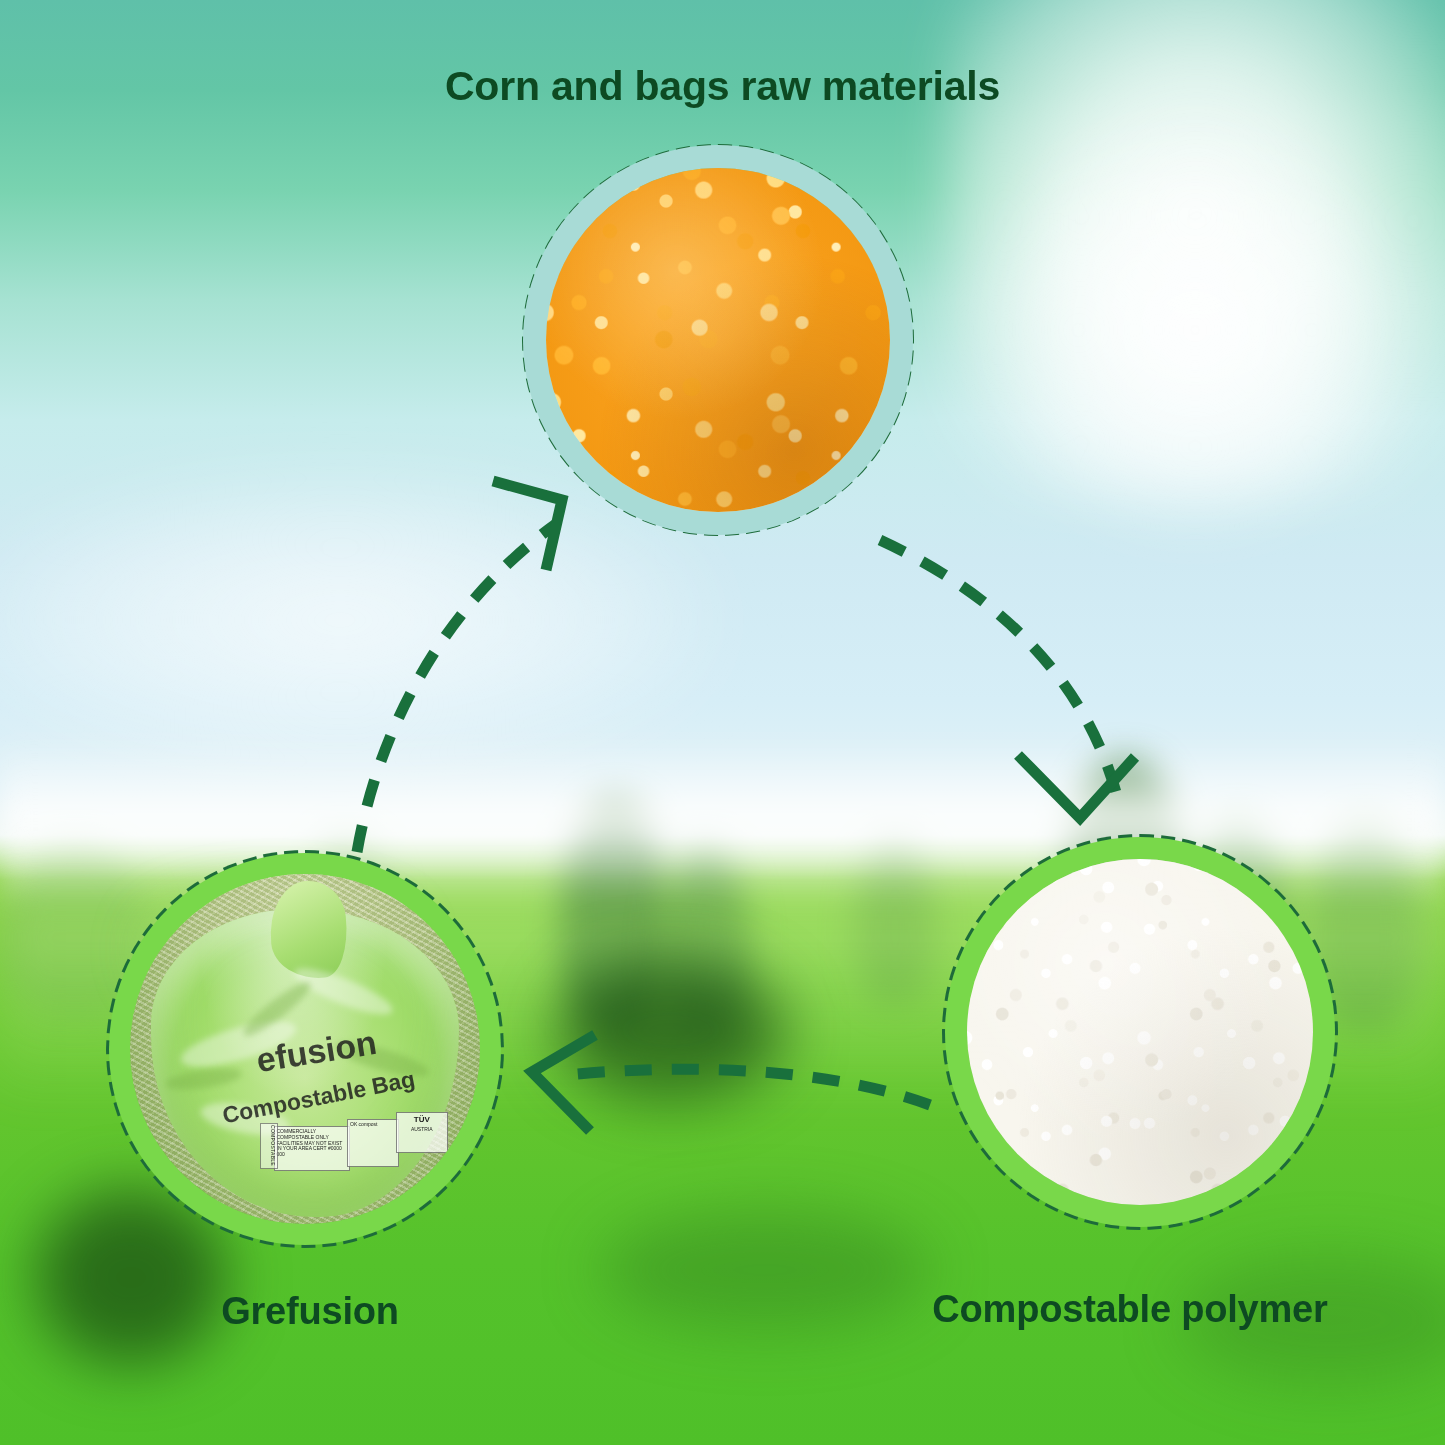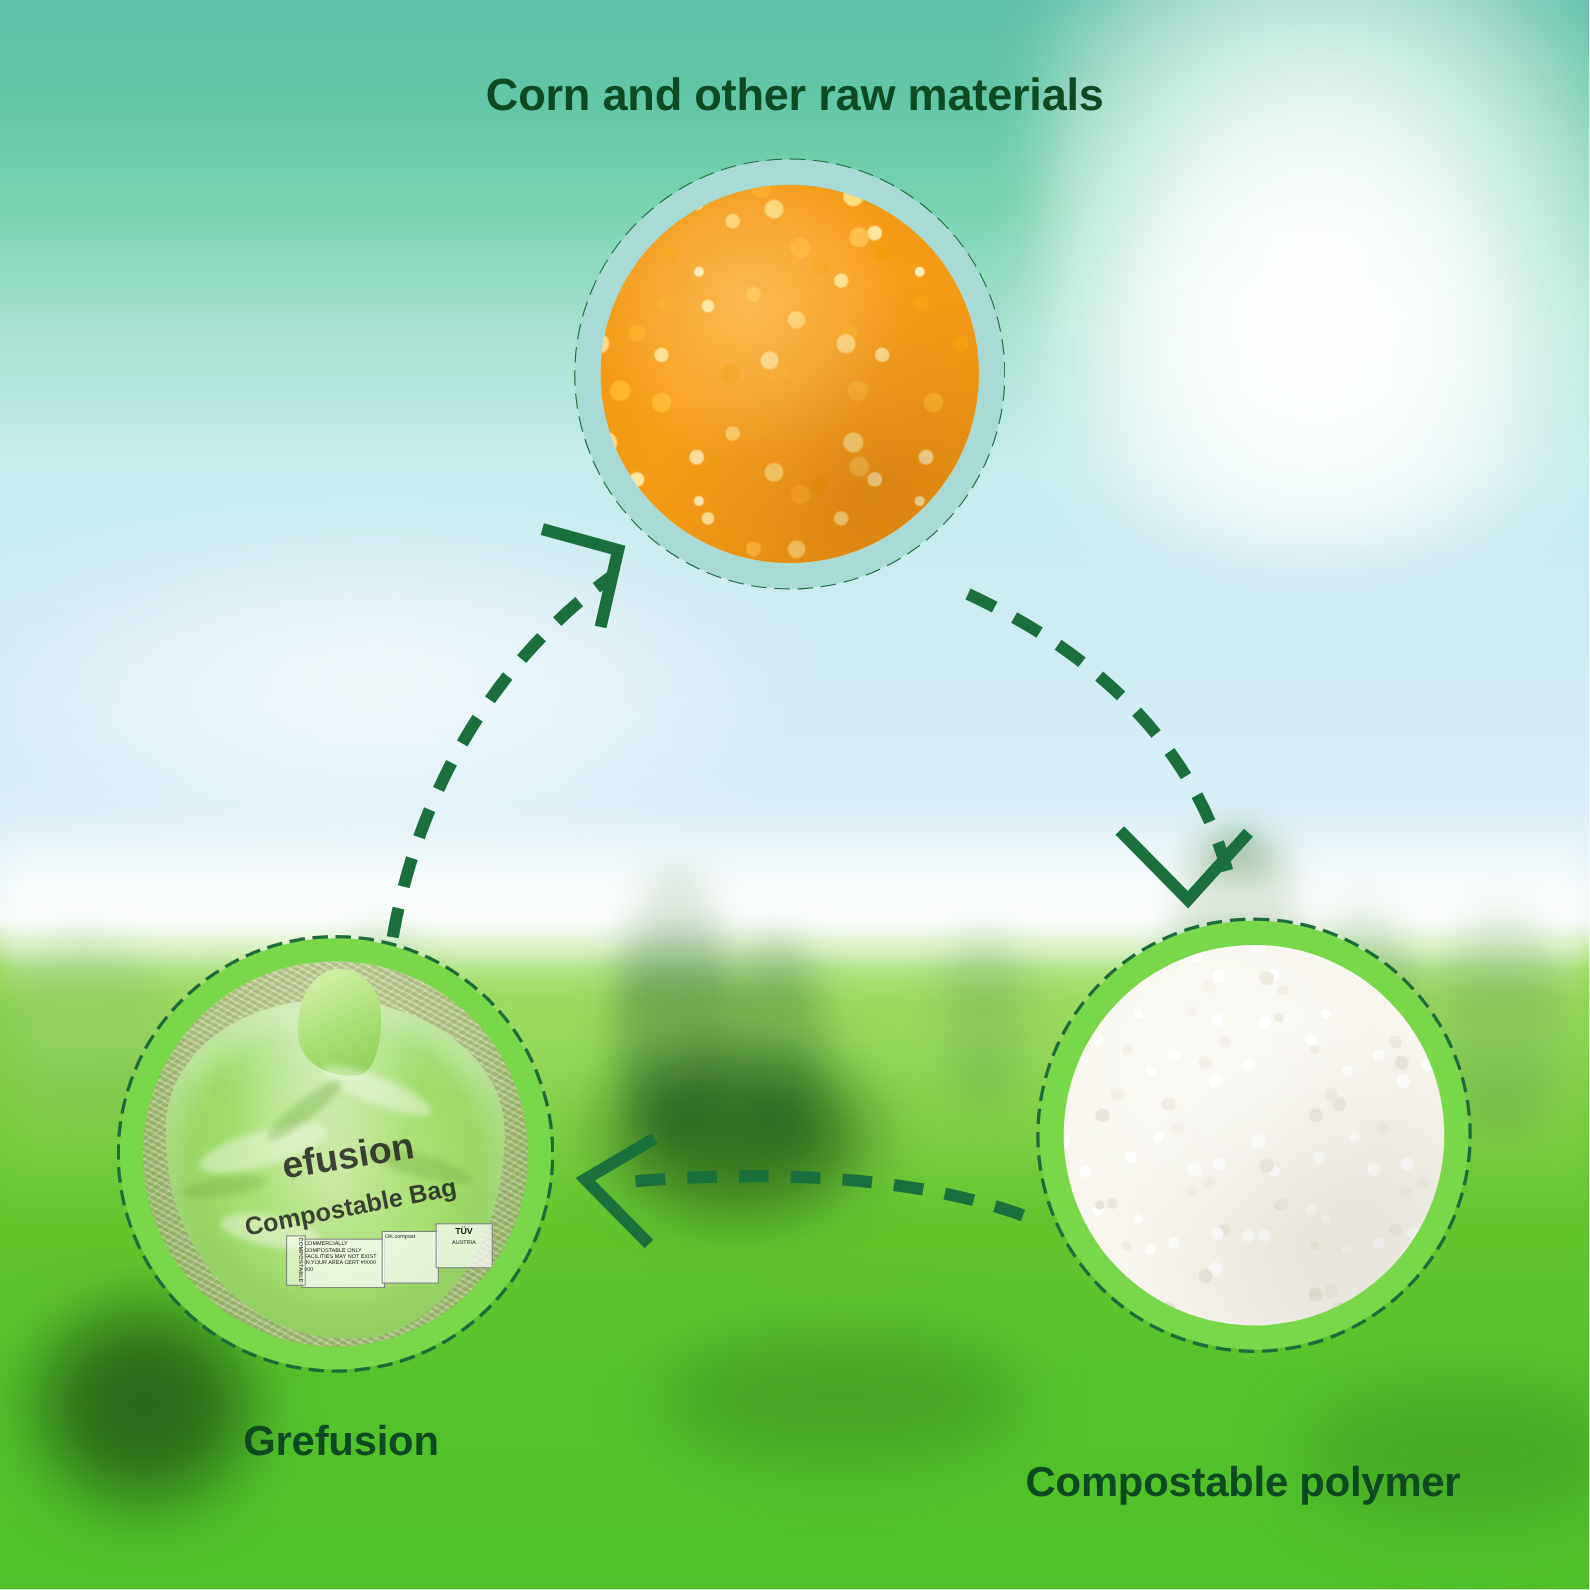--- a/index.html
+++ b/index.html
@@ -185,21 +185,21 @@
   .cert{position:absolute;background:rgba(255,255,255,.72);border:1px solid rgba(40,40,40,.55);
     color:#1a1a1a;font-size:5px;line-height:1.15;padding:2px;overflow:hidden;}
   .cert-v{position:absolute;background:rgba(255,255,255,.55);border:1px solid rgba(40,40,40,.5);
     color:#1a1a1a;font-size:5px;writing-mode:vertical-rl;padding:1px;letter-spacing:.3px;}
 
   
   .label{position:absolute;color:#0d4a22;font-weight:700;letter-spacing:-.2px;
     font-family:"Liberation Sans", sans-serif;text-align:center;line-height:1.12;}
   #title-text{font-size:41px;left:0;right:0;top:64px;}
   #bags-label{font-size:38px;left:30px;width:560px;top:1290px;}
-  #polymer-label{font-size:38px;left:840px;width:580px;top:1288px;margin-top:39px;}
+  #polymer-label{font-size:38px;left:840px;width:580px;top:1288px;}
 </style>
 </head>
 <body>
 
 <div id="stage">
 
   <div class="bg-base"></div>
   <div class="bg-cloud-tr"></div>
   <div class="bg-cloud-tr2"></div>
   <div class="bg-cloud-mid"></div>
@@ -282,21 +282,21 @@
         <div class="cert-v" style="left:37%;top:71%;width:4%;height:12%;">COMPOSTABLE</div>
         <div class="cert" style="left:62%;top:70%;width:13%;height:12%;">OK compost</div>
         <div class="cert" style="left:76%;top:68%;width:13%;height:10%;text-align:center;font-size:8px;font-weight:700;">
           <span>TÜV</span><br>
           <span style="font-size:5px;font-weight:400;">AUSTRIA</span>
         </div>
       </div>
     </div>
   </div>
 
-  <div class="label" id="title-text">Corn and other raw materials</div>
+  <div class="label" id="title-text">Corn and bags raw materials</div>
 
   <div class="label" id="bags-label">
     <span>Grefusion</span><br>
   </div>
 
   <div class="label" id="polymer-label">Compostable polymer</div>
 
 </div>
 
 </body></html>

